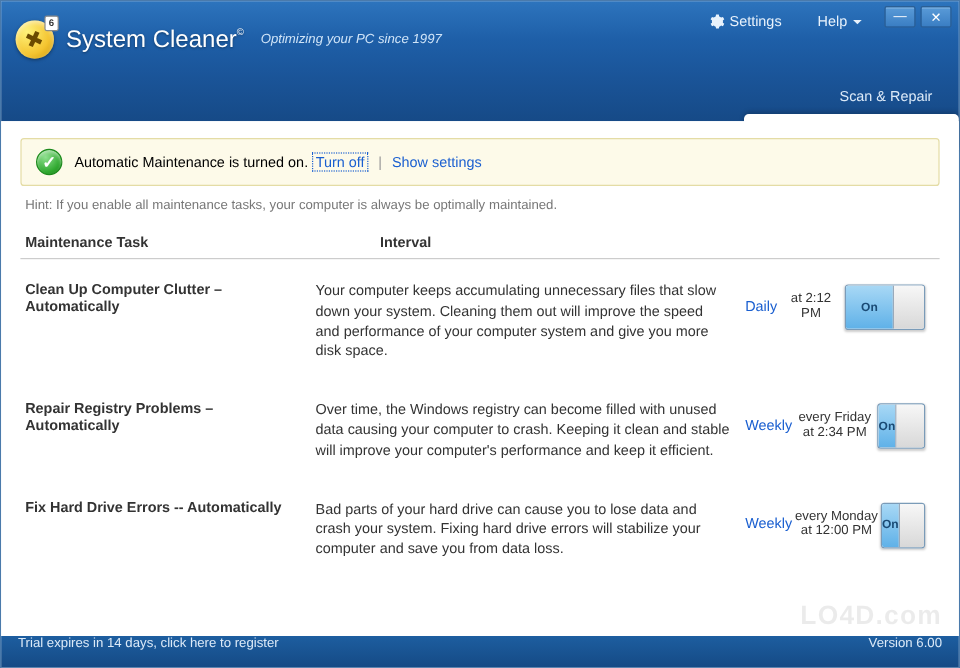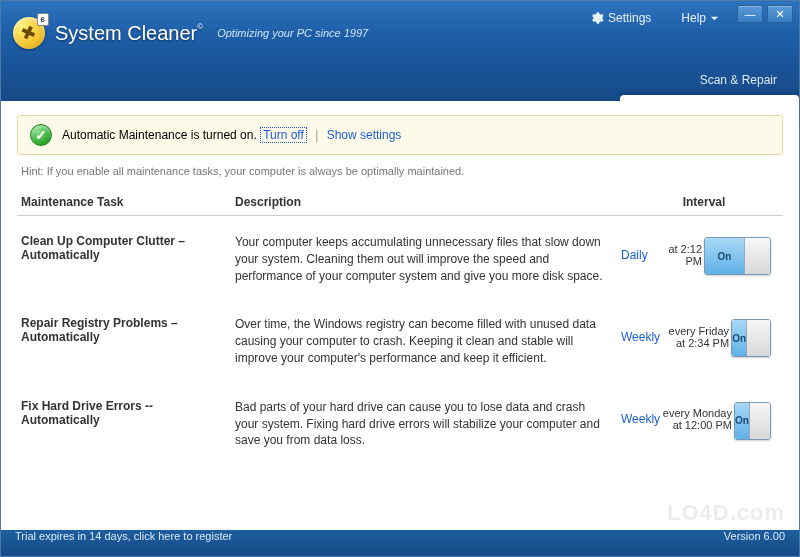--- a/index.html
+++ b/index.html
@@ -21,30 +21,30 @@
 .tab.active { background: #fff; color: #1a5498; font-weight: bold; box-shadow: 0 -1px 4px rgba(0,0,0,0.2); }
 .content { flex: 1; background: #fff; padding: 14px 16px 0 16px; overflow: hidden; display: flex; flex-direction: column; }
 .notice { background: #fdfae9; border: 1px solid #e4dca5; border-radius: 3px; padding: 8px 12px; display: flex; align-items: center; gap: 10px; font-size: 12px; }
 .check-circle { width: 22px; height: 22px; border-radius: 50%; background: radial-gradient(circle at 35% 30%, #8ee08e, #2fa82f 65%, #177a17 100%); display: flex; align-items: center; justify-content: center; border: 1px solid #1d8a1d; box-shadow: inset 0 2px 3px rgba(255,255,255,0.5); }
 .check-circle::after { content: "✓"; color: #fff; font-size: 14px; font-weight: bold; }
 .notice a { color: #1a5fd0; text-decoration: none; cursor: pointer; }
 .notice .turnoff { border: 1px dotted #1a5fd0; padding: 0 2px; }
 .hint { font-size: 11px; color: #777; margin: 10px 4px 12px 4px; }
 .task-table { flex: 1; display: flex; flex-direction: column; }
 .thead { display: flex; font-size: 12px; font-weight: bold; color: #333; padding: 6px 4px; border-bottom: 1px solid #ccc; }
-.col-task { width: 214px; padding-right: 12px; }
+.col-task { width: 242px; padding-right: 12px; }
 .col-desc { flex: 1; padding-right: 12px; }
 .col-int { width: 150px; text-align: center; }
 .tbody { flex: 1; overflow-y: auto; position: relative; padding-right: 8px; }
 .trow { display: flex; padding: 18px 4px 14px 4px; font-size: 12px; color: #333; }
 .trow .col-task { font-weight: bold; }
 .trow .col-desc { color: #333; line-height: 1.4; }
 .interval-block { display: flex; flex-direction: row; align-items: center; gap: 2px; }
 .interval-freq { color: #1a5fd0; cursor: pointer; }
-.interval-time { color: #333; font-size: 11px; text-align: right; }
+.interval-time { color: #333; font-size: 11px; }
 .toggle { width: 68px; height: 38px; margin-top: 3px; border: 1px solid #7a9bb8; border-radius: 3px; display: flex; overflow: hidden; font-size: 10px; cursor: pointer; box-shadow: 0 1px 2px rgba(0,0,0,0.2); }
 .toggle .on { flex: 1; background: linear-gradient(to bottom,#a8d8f5,#5fb1e8); color: #1a4a74; display: flex; align-items: center; justify-content: center; font-weight: bold; }
 .toggle .knob { width: 26px; background: linear-gradient(to bottom,#f7f7f7,#d8d8d8); border-left: 1px solid #9ab; }
 .footer { height: 26px; background: linear-gradient(to bottom,#1d5ea0,#154a85); color: #dceaf8; font-size: 11px; display: flex; padding: 0 14px; justify-content: space-between; }
 .footer .reg-link { cursor: pointer; }
 .watermark { position: absolute; bottom: 30px; right: 14px; font-size: 22px; color: rgba(0,0,0,0.08); font-weight: bold; letter-spacing: 1px; pointer-events: none; }
 .sep { color: #999; margin: 0 5px; }
 
 .tbody::-webkit-scrollbar { width: 16px; }
 .tbody::-webkit-scrollbar-track { background: #f1f1f1; border-left: 1px solid #ddd; }
@@ -105,21 +105,20 @@
         <span class="sep">|</span>
         <a>Show settings</a>
       </div>
     </div>
 
     <div class="hint">Hint: If you enable all maintenance tasks, your computer is always be optimally maintained.</div>
 
     <div class="task-table">
       <div class="thead">
         <div class="col-task">Maintenance Task</div>
-        <div class="col-desc">Description</div>
         <div class="col-int">Interval</div>
       </div>
       <div class="tbody">
 
         <div class="trow">
           <div class="col-task">Clean Up Computer Clutter – Automatically</div>
           <div class="col-desc">Your computer keeps accumulating unnecessary files that slow down your system. Cleaning them out will improve the speed and performance of your computer system and give you more disk space.</div>
           <div class="col-int">
             <div class="interval-block">
               <span class="interval-freq">Daily</span>

